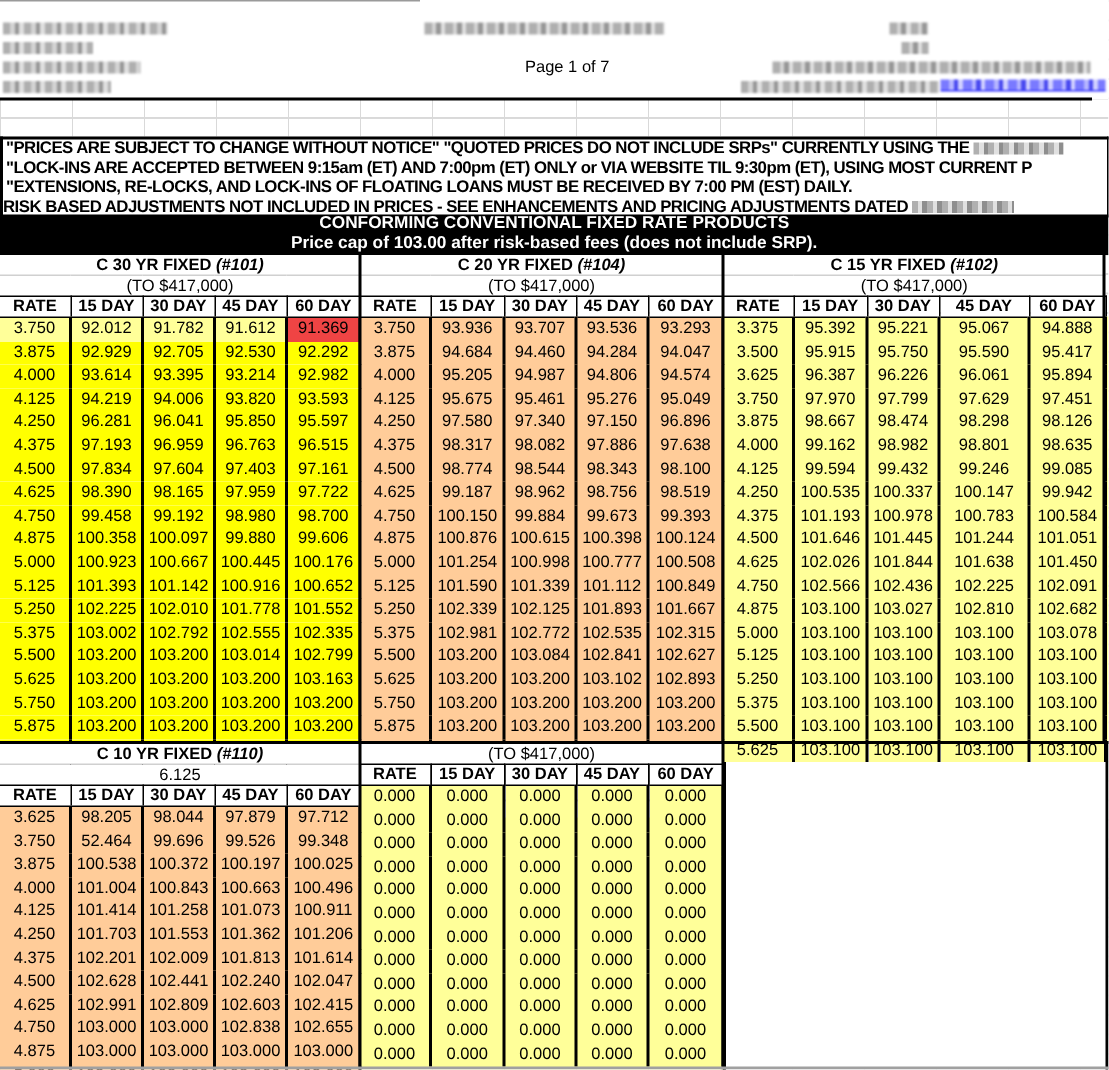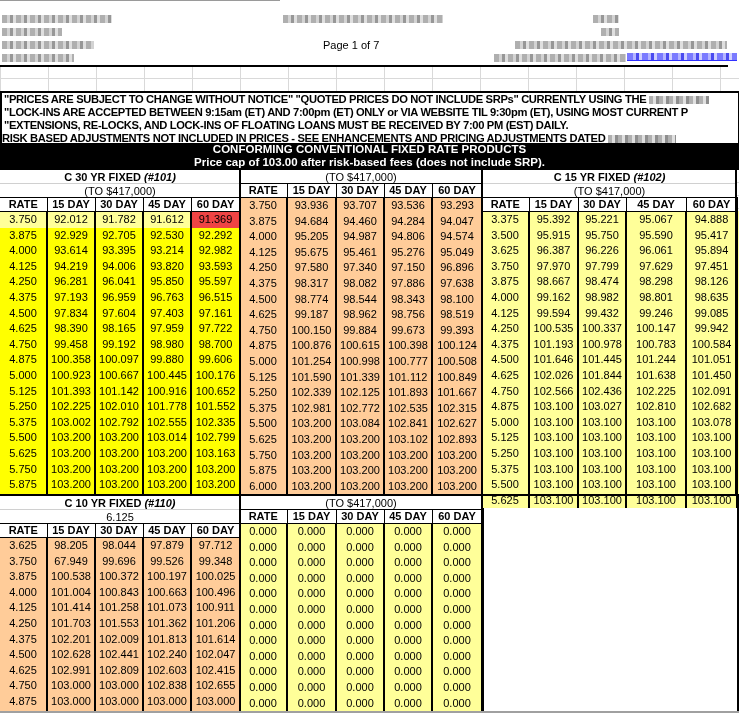--- a/index.html
+++ b/index.html
@@ -8,21 +8,21 @@
   .grid-bg { position:absolute; left:0; top:0; width:739px; height:713px;
     background-image:
       linear-gradient(to right, #d9d9d9 1px, transparent 1px),
       linear-gradient(to bottom, #d9d9d9 1px, transparent 1px);
     background-size:48px 100%, 100% 13px; z-index:0; }
   .top { position:absolute; left:0; top:0; width:739px; height:66px; background:#fff; z-index:1; }
   .topline { position:absolute; left:0; top:0; width:280px; height:1px; background:#9a9a9a; }
   .blur { position:absolute; height:8px; background:
      repeating-linear-gradient(90deg,#9c9c9c 0 5px,#c9c9c9 5px 8px,#7e7e7e 8px 11px,#d8d8d8 11px 14px);
      filter: blur(0.6px); opacity:0.8; }
-  .hdr-page { position:absolute; left:323px; top:39px; font-size:11px; }
+  .hdr-page { position:absolute; left:350px; top:39px; font-size:11px; }
   .hdr-link { position:absolute; left:627px; top:53px; width:110px; height:7px;
      background:repeating-linear-gradient(90deg,#7a7aff 0 6px,#b5b5ff 6px 9px,#4a4af0 9px 12px,#d0d0ff 12px 15px);
      filter:blur(0.6px); border-bottom:1px solid #3030ff; }
   .thickline { position:absolute; left:0; top:65px; width:728px; height:2px; background:#000; z-index:2; }
 
   .notice { position:absolute; left:0; top:91px; width:736px; z-index:2;
      border:2px solid #000; border-bottom:none; background:#fff; }
   .notice div { height:13px; line-height:13px; font-size:11.2px; font-weight:bold; white-space:nowrap;
      overflow:hidden; letter-spacing:-0.35px; font-family:"Liberation Sans Narrow","Liberation Sans",sans-serif;
      transform-origin:left; }
@@ -270,20 +270,23 @@
 <table class="tbl orange" style="left:240px;top:170px;width:242px;">
   <colgroup>
       <col style="width:47px">
       <col style="width:49px">
       <col style="width:48px">
       <col style="width:48px">
       <col style="width:50px">
     </colgroup>
 <tbody>
       <tr>
+        <td colspan="5" class="title"><span>C 20 YR FIXED</span> <i>(#104)</i></td>
+      </tr>
+      <tr>
         <td colspan="5" class="sub">(TO $417,000)</td>
       </tr>
       <tr class="colhdr">
         <th>RATE</th>
         <th>15 DAY</th>
         <th>30 DAY</th>
         <th>45 DAY</th>
         <th>60 DAY</th>
       </tr>
       <tr>
@@ -609,21 +612,21 @@
       </tr>
       <tr>
         <td class="cell">3.625</td>
         <td class="cell">98.205</td>
         <td class="cell">98.044</td>
         <td class="cell">97.879</td>
         <td class="cell last">97.712</td>
       </tr>
       <tr>
         <td class="cell">3.750</td>
-        <td class="cell">67.949</td>
+        <td class="cell">52.464</td>
         <td class="cell">99.696</td>
         <td class="cell">99.526</td>
         <td class="cell last">99.348</td>
       </tr>
       <tr>
         <td class="cell">3.875</td>
         <td class="cell">100.538</td>
         <td class="cell">100.372</td>
         <td class="cell">100.197</td>
         <td class="cell last">100.025</td>

